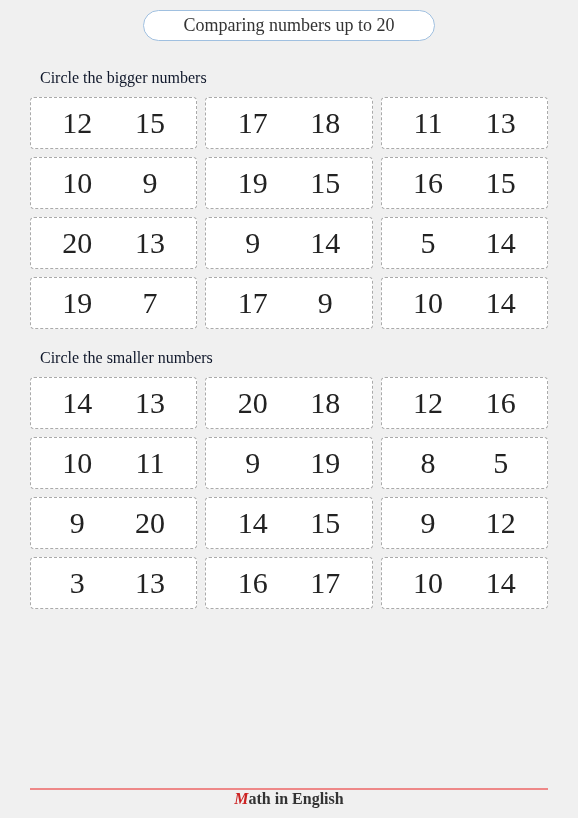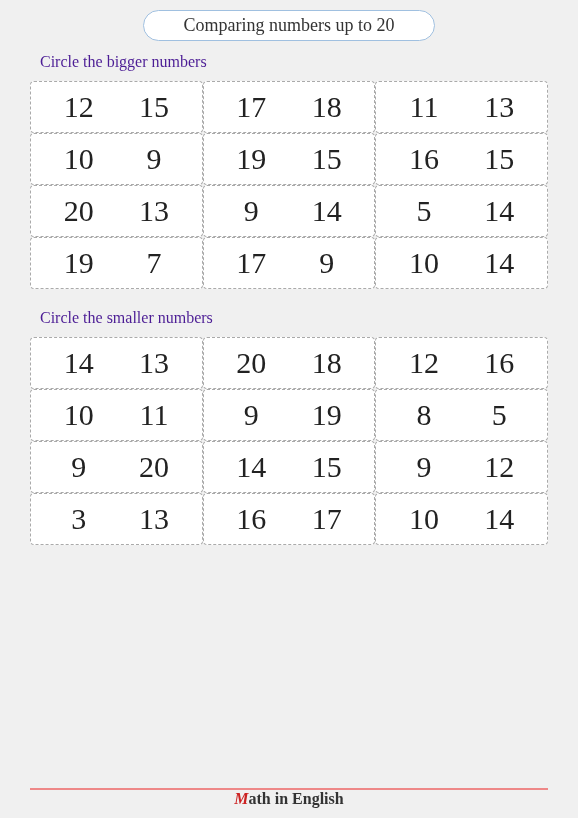--- a/index.html
+++ b/index.html
@@ -11,38 +11,39 @@
       display: flex;
       flex-direction: column;
       align-items: center;
       padding: 10px 30px 10px 30px;
     }
 
     .title-box {
       border: 1.5px solid #a0c0e0;
       border-radius: 20px;
       padding: 4px 40px;
-      margin-bottom: 12px;
+      margin-bottom: 28px;
       font-size: 18px;
       color: #333;
       background: white;
       align-self: center;
     }
 
     .section-label {
       font-size: 16px;
-      color: #4c1d95;
+      color: #0f172a;
       margin-bottom: 10px;
       align-self: flex-start;
       margin-left: 10px;
     }
 
     .grid {
       display: grid;
       grid-template-columns: repeat(3, 1fr);
+      gap: 8px;
       width: 100%;
       margin-bottom: 6px;
     }
 
     .number-pair {
       border: 1.5px dashed #aaa;
       border-radius: 4px;
       display: flex;
       flex-direction: row;
       align-items: center;

